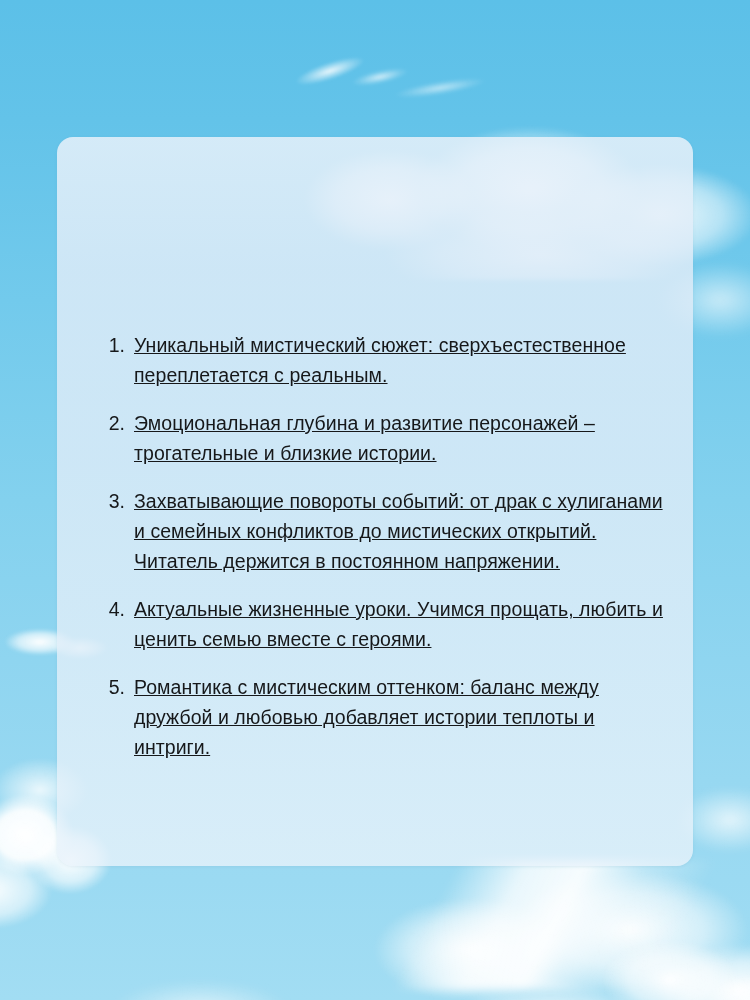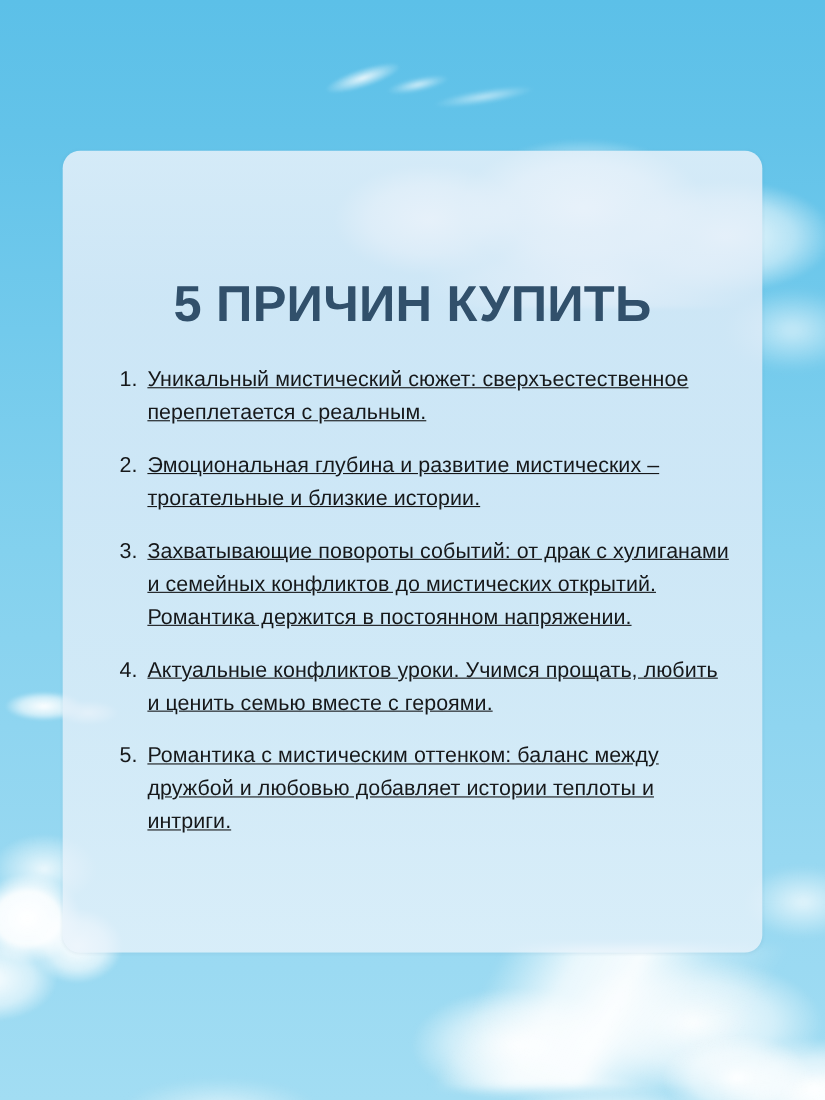--- a/index.html
+++ b/index.html
@@ -226,42 +226,41 @@
   <div class="sky-layer cloud-left-small"></div>
   <div class="sky-layer cloud-left-bright"></div>
   <div class="sky-layer cloud-mid-right-2"></div>
   <div class="sky-layer cloud-bottom-main"></div>
   <div class="sky-layer cloud-bottom-ridge"></div>
   <div class="sky-layer cloud-bottom-right"></div>
   <div class="sky-layer cloud-bottom-left"></div>
 
   <div id="card">
 
-    <div id="title">5 ПРИЧИН КУПИТЬ</div>
 
     <ol id="reasons-list">
 
       <li class="reason-item">
         <span class="reason-number">1.</span>
         <span class="reason-text">Уникальный мистический сюжет: сверхъестественное переплетается с реальным.</span>
       </li>
 
       <li class="reason-item">
         <span class="reason-number">2.</span>
-        <span class="reason-text">Эмоциональная глубина и развитие мистических – трогательные и близкие истории.</span>
+        <span class="reason-text">Эмоциональная глубина и развитие персонажей – трогательные и близкие истории.</span>
       </li>
 
       <li class="reason-item">
         <span class="reason-number">3.</span>
-        <span class="reason-text">Захватывающие повороты событий: от драк с хулиганами и семейных конфликтов до мистических открытий. Романтика держится в постоянном напряжении.</span>
+        <span class="reason-text">Захватывающие повороты событий: от драк с хулиганами и семейных конфликтов до мистических открытий. Читатель держится в постоянном напряжении.</span>
       </li>
 
       <li class="reason-item">
         <span class="reason-number">4.</span>
-        <span class="reason-text">Актуальные конфликтов уроки. Учимся прощать, любить и ценить семью вместе с героями.</span>
+        <span class="reason-text">Актуальные жизненные уроки. Учимся прощать, любить и ценить семью вместе с героями.</span>
       </li>
 
       <li class="reason-item">
         <span class="reason-number">5.</span>
         <span class="reason-text">Романтика с мистическим оттенком: баланс между дружбой и любовью добавляет истории теплоты и интриги.</span>
       </li>
 
     </ol>
   </div>
 </div>

